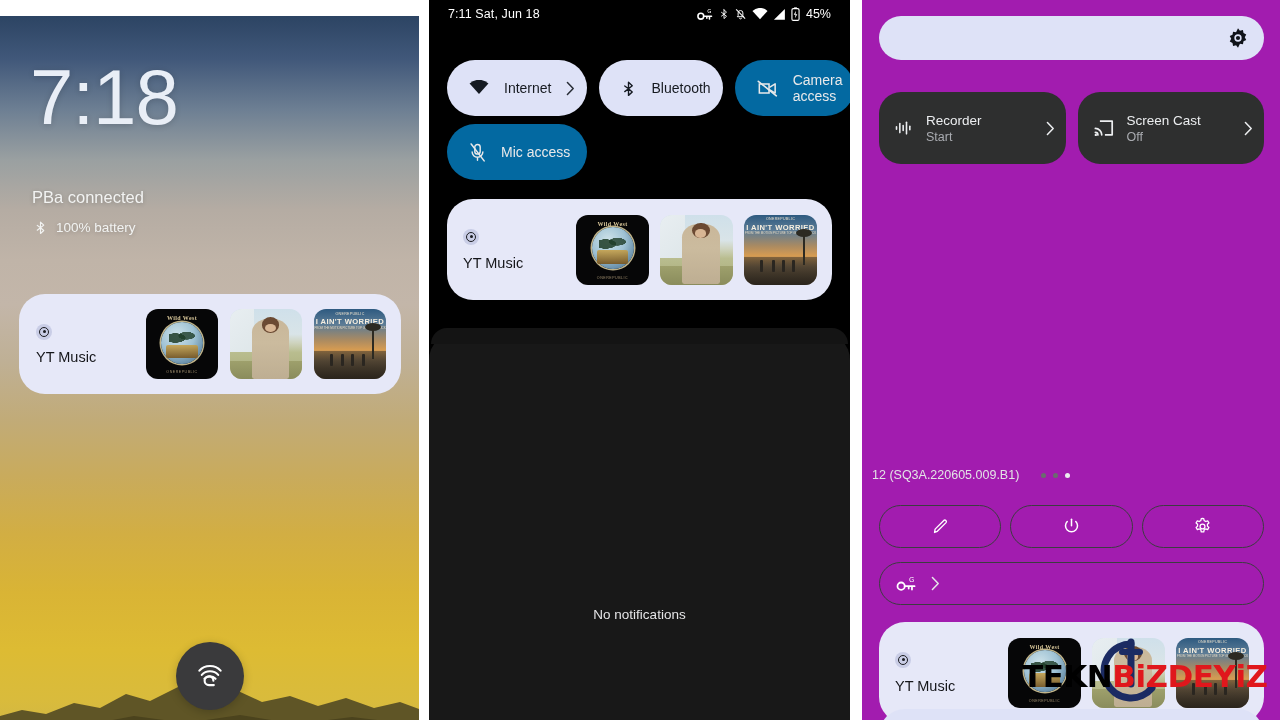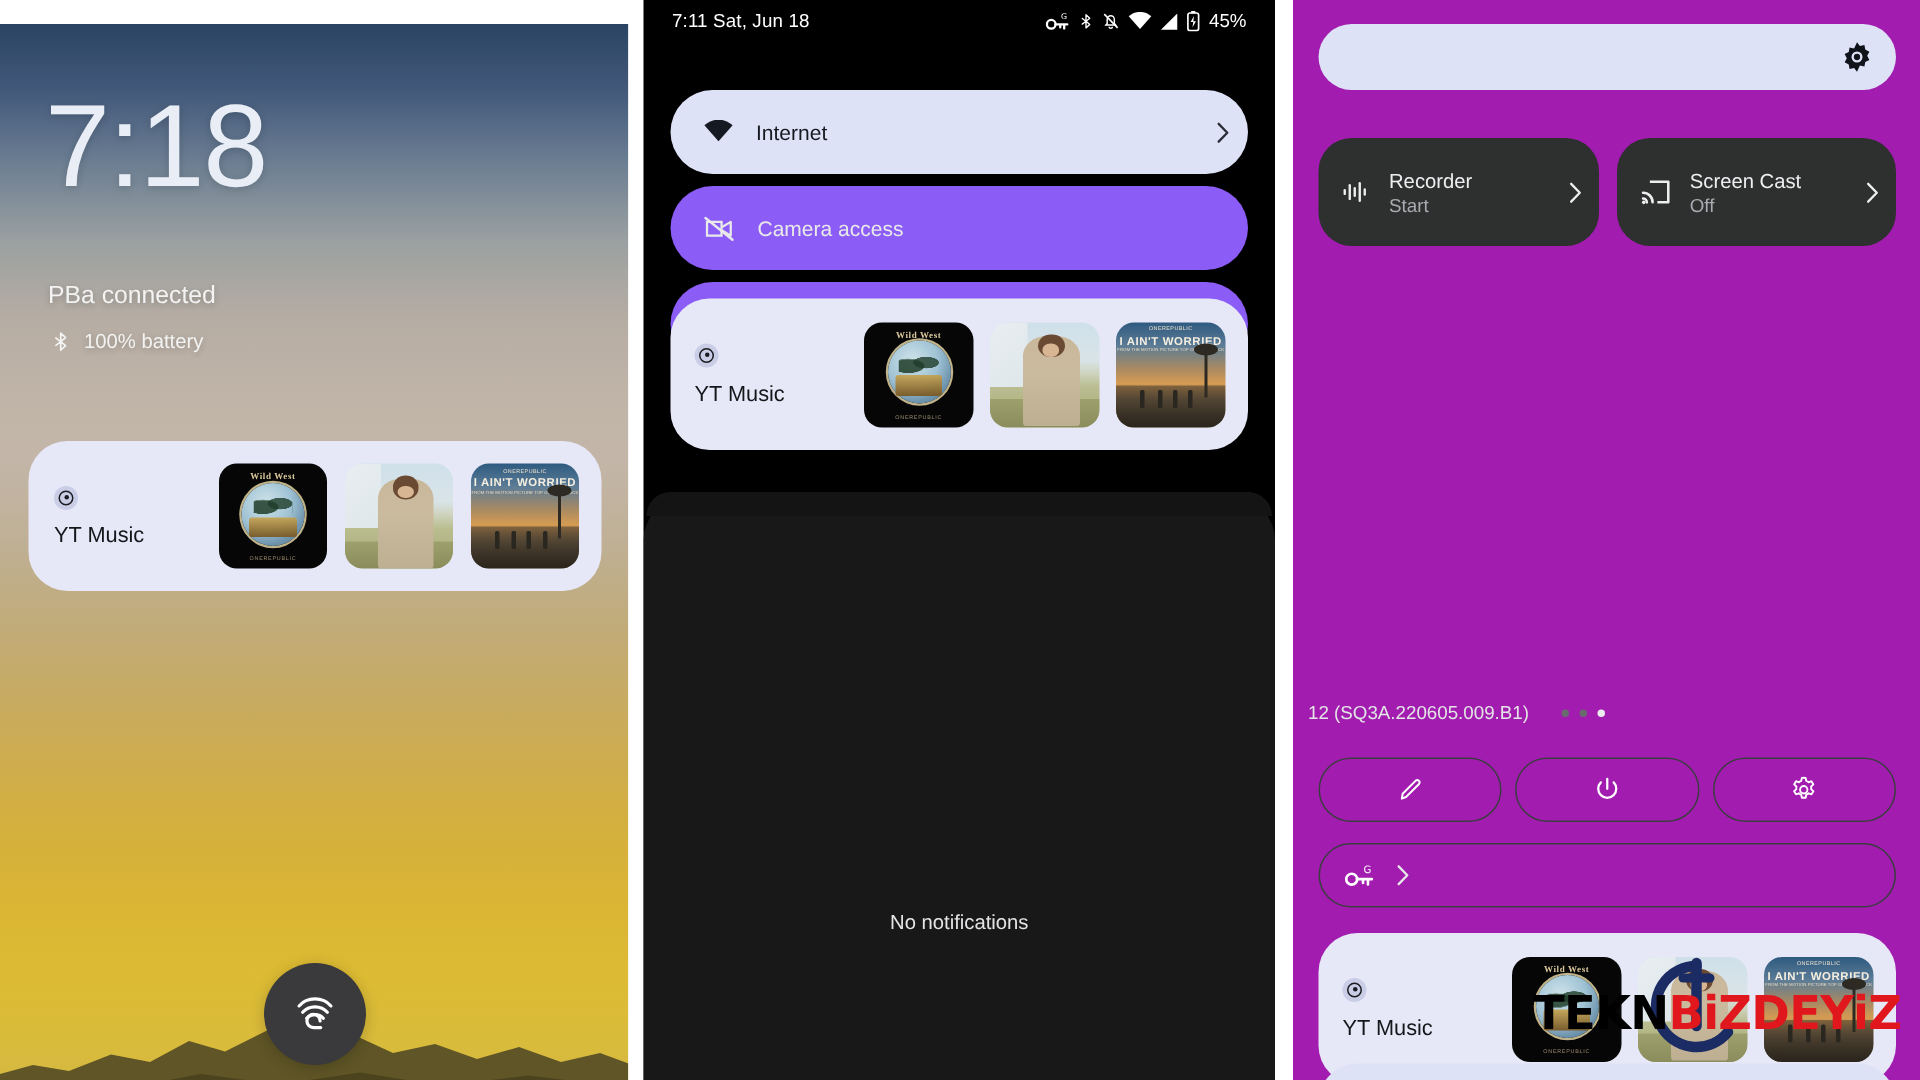--- a/index.html
+++ b/index.html
@@ -189,29 +189,29 @@
     position: absolute; left: 0; top: 0; width: 100%; height: 28px;
     display: flex; align-items: center; justify-content: space-between;
     padding: 0 19px; color: #fff;
   }
   .sb-clock { font-size: 12.5px; letter-spacing: .1px; }
   .sb-icons { display: flex; align-items: center; gap: 5px; }
   .sb-icons .pct { font-size: 12.5px; margin-left: 1px; }
 
   .qs-grid {
     position: absolute; left: 18px; top: 60px; width: 385px;
-    display: grid; grid-template-columns: 1fr; gap: 8px 12px;
+    display: grid; grid-template-columns: 1fr 1fr 1fr; gap: 8px 12px;
   }
   .qs-tile {
     height: 56px; border-radius: 28px;
     display: flex; align-items: center; padding: 0 12px 0 22px;
     gap: 15px;
   }
   .qs-tile.on { background: #dee2f7; color: #161a20; }
-  .qs-tile.off { background: #8b5cf6; color: #e9e9ea; }
+  .qs-tile.off { background: #0369a1; color: #e9e9ea; }
   .qs-tile .label { font-size: 14px; flex: 1; }
   .qs-tile .chev { opacity: .9; }
 
   .qs-media {
     position: absolute; left: 18px; top: 199px; width: 385px; height: 101px;
     padding: 0 15px 0 16px;
   }
   .shade-panel {
     position: absolute; left: 0; top: 332px; width: 421px; height: 388px;
     background: #181818; border-radius: 28px 28px 0 0;
@@ -408,20 +408,26 @@
       <div class="qs-tile on">
         <svg width="20" height="16" viewBox="0 0 24 18">
           <path d="M12 16.3 L0.7 3.6 A16.6 16.6 0 0 1 23.3 3.6 Z" fill="#151a22"></path>
         </svg>
         <span class="label">Internet</span>
         <svg class="chev" width="9" height="15" viewBox="0 0 10 16">
           <path d="M1.6 1.4 L8 8 L1.6 14.6" fill="none" stroke="#151a22" stroke-width="1.7" stroke-linecap="round" stroke-linejoin="round"></path>
         </svg>
       </div>
 
+      <div class="qs-tile on">
+        <svg width="15" height="19" viewBox="0 0 24 24">
+          <path d="M12 2 L18 7.5 L12 12.5 L12 2 Z M12 12.5 L18 17.5 L12 23 L12 12.5 Z M6 8 L12 12.5 L6 17" fill="none" stroke="#151a22" stroke-width="2.2" stroke-linejoin="round" stroke-linecap="round"></path>
+        </svg>
+        <span class="label">Bluetooth</span>
+      </div>
 
       <div class="qs-tile off">
         <svg width="21" height="17" viewBox="0 0 24 20">
           <path d="M2.4 4.6 h11.4 v10.8 h-11.4 Z" fill="none" stroke="#e9e9ea" stroke-width="1.8"></path>
           <path d="M14.3 8.6 L21 4.6 v10.8 L14.3 11.4" fill="none" stroke="#e9e9ea" stroke-width="1.8" stroke-linejoin="round"></path>
           <path d="M1.2 1.6 L22.4 18.6" stroke="#e9e9ea" stroke-width="1.9" stroke-linecap="round"></path>
         </svg>
         <span class="label">Camera access</span>
       </div>
 

